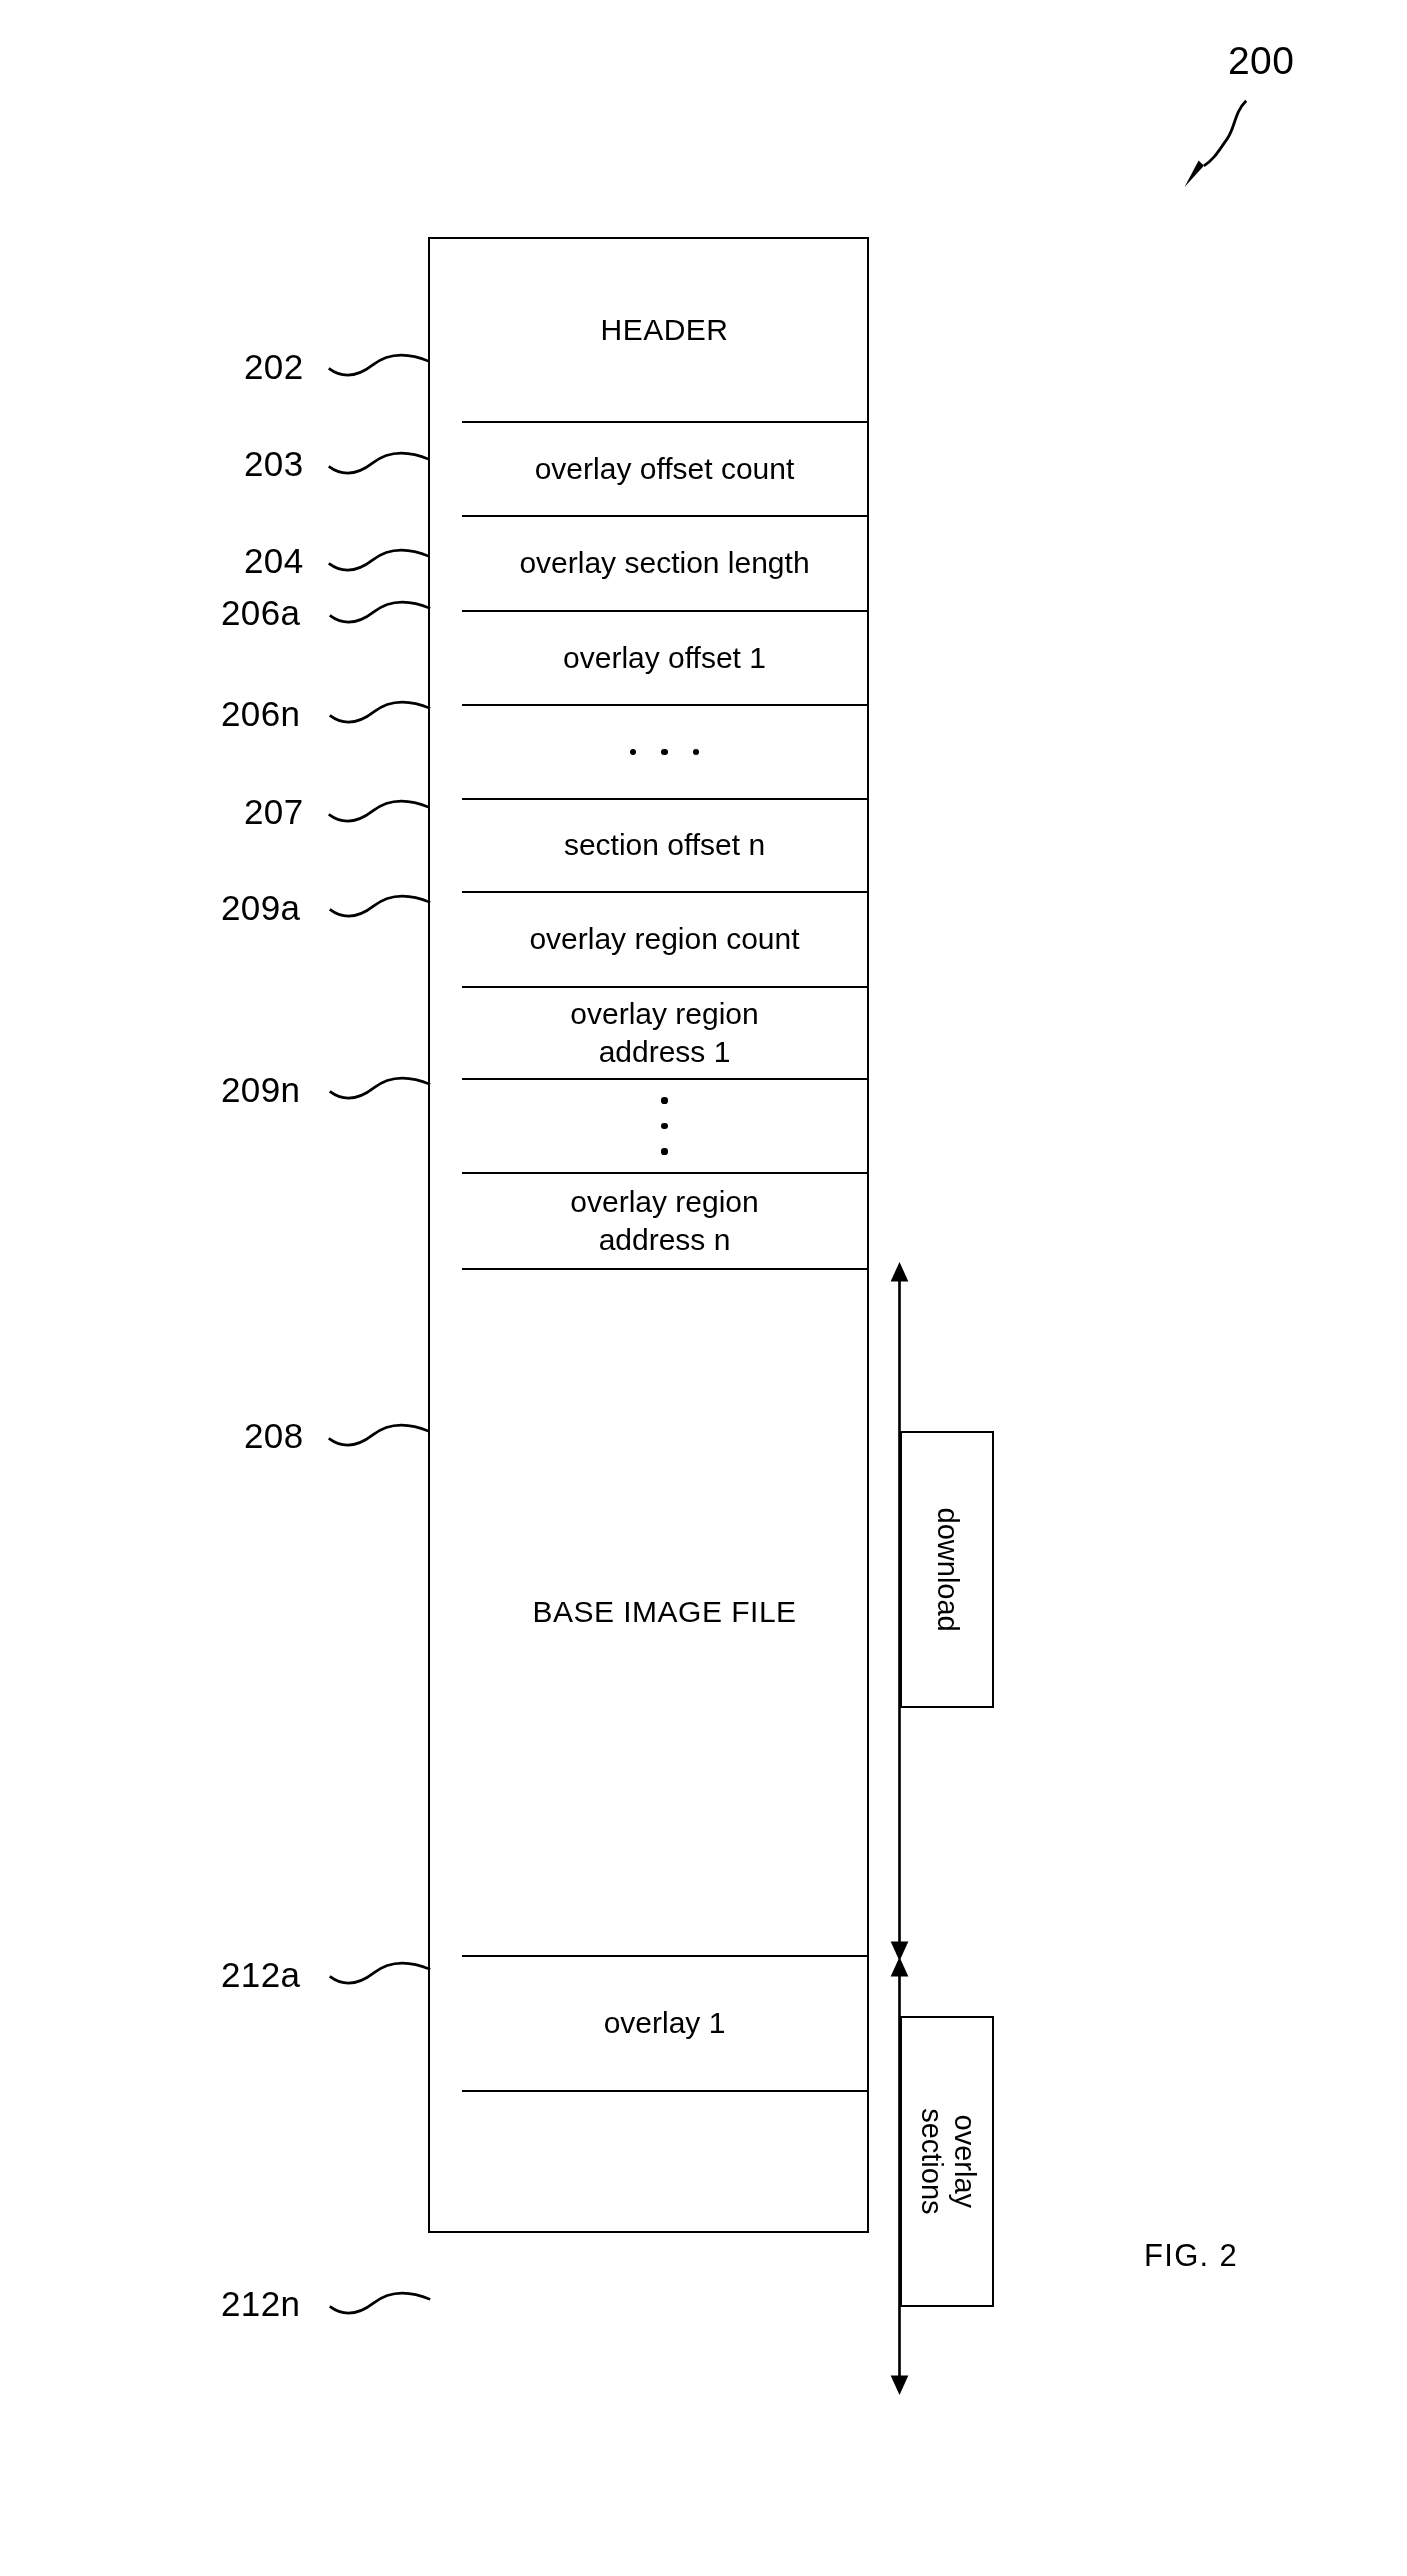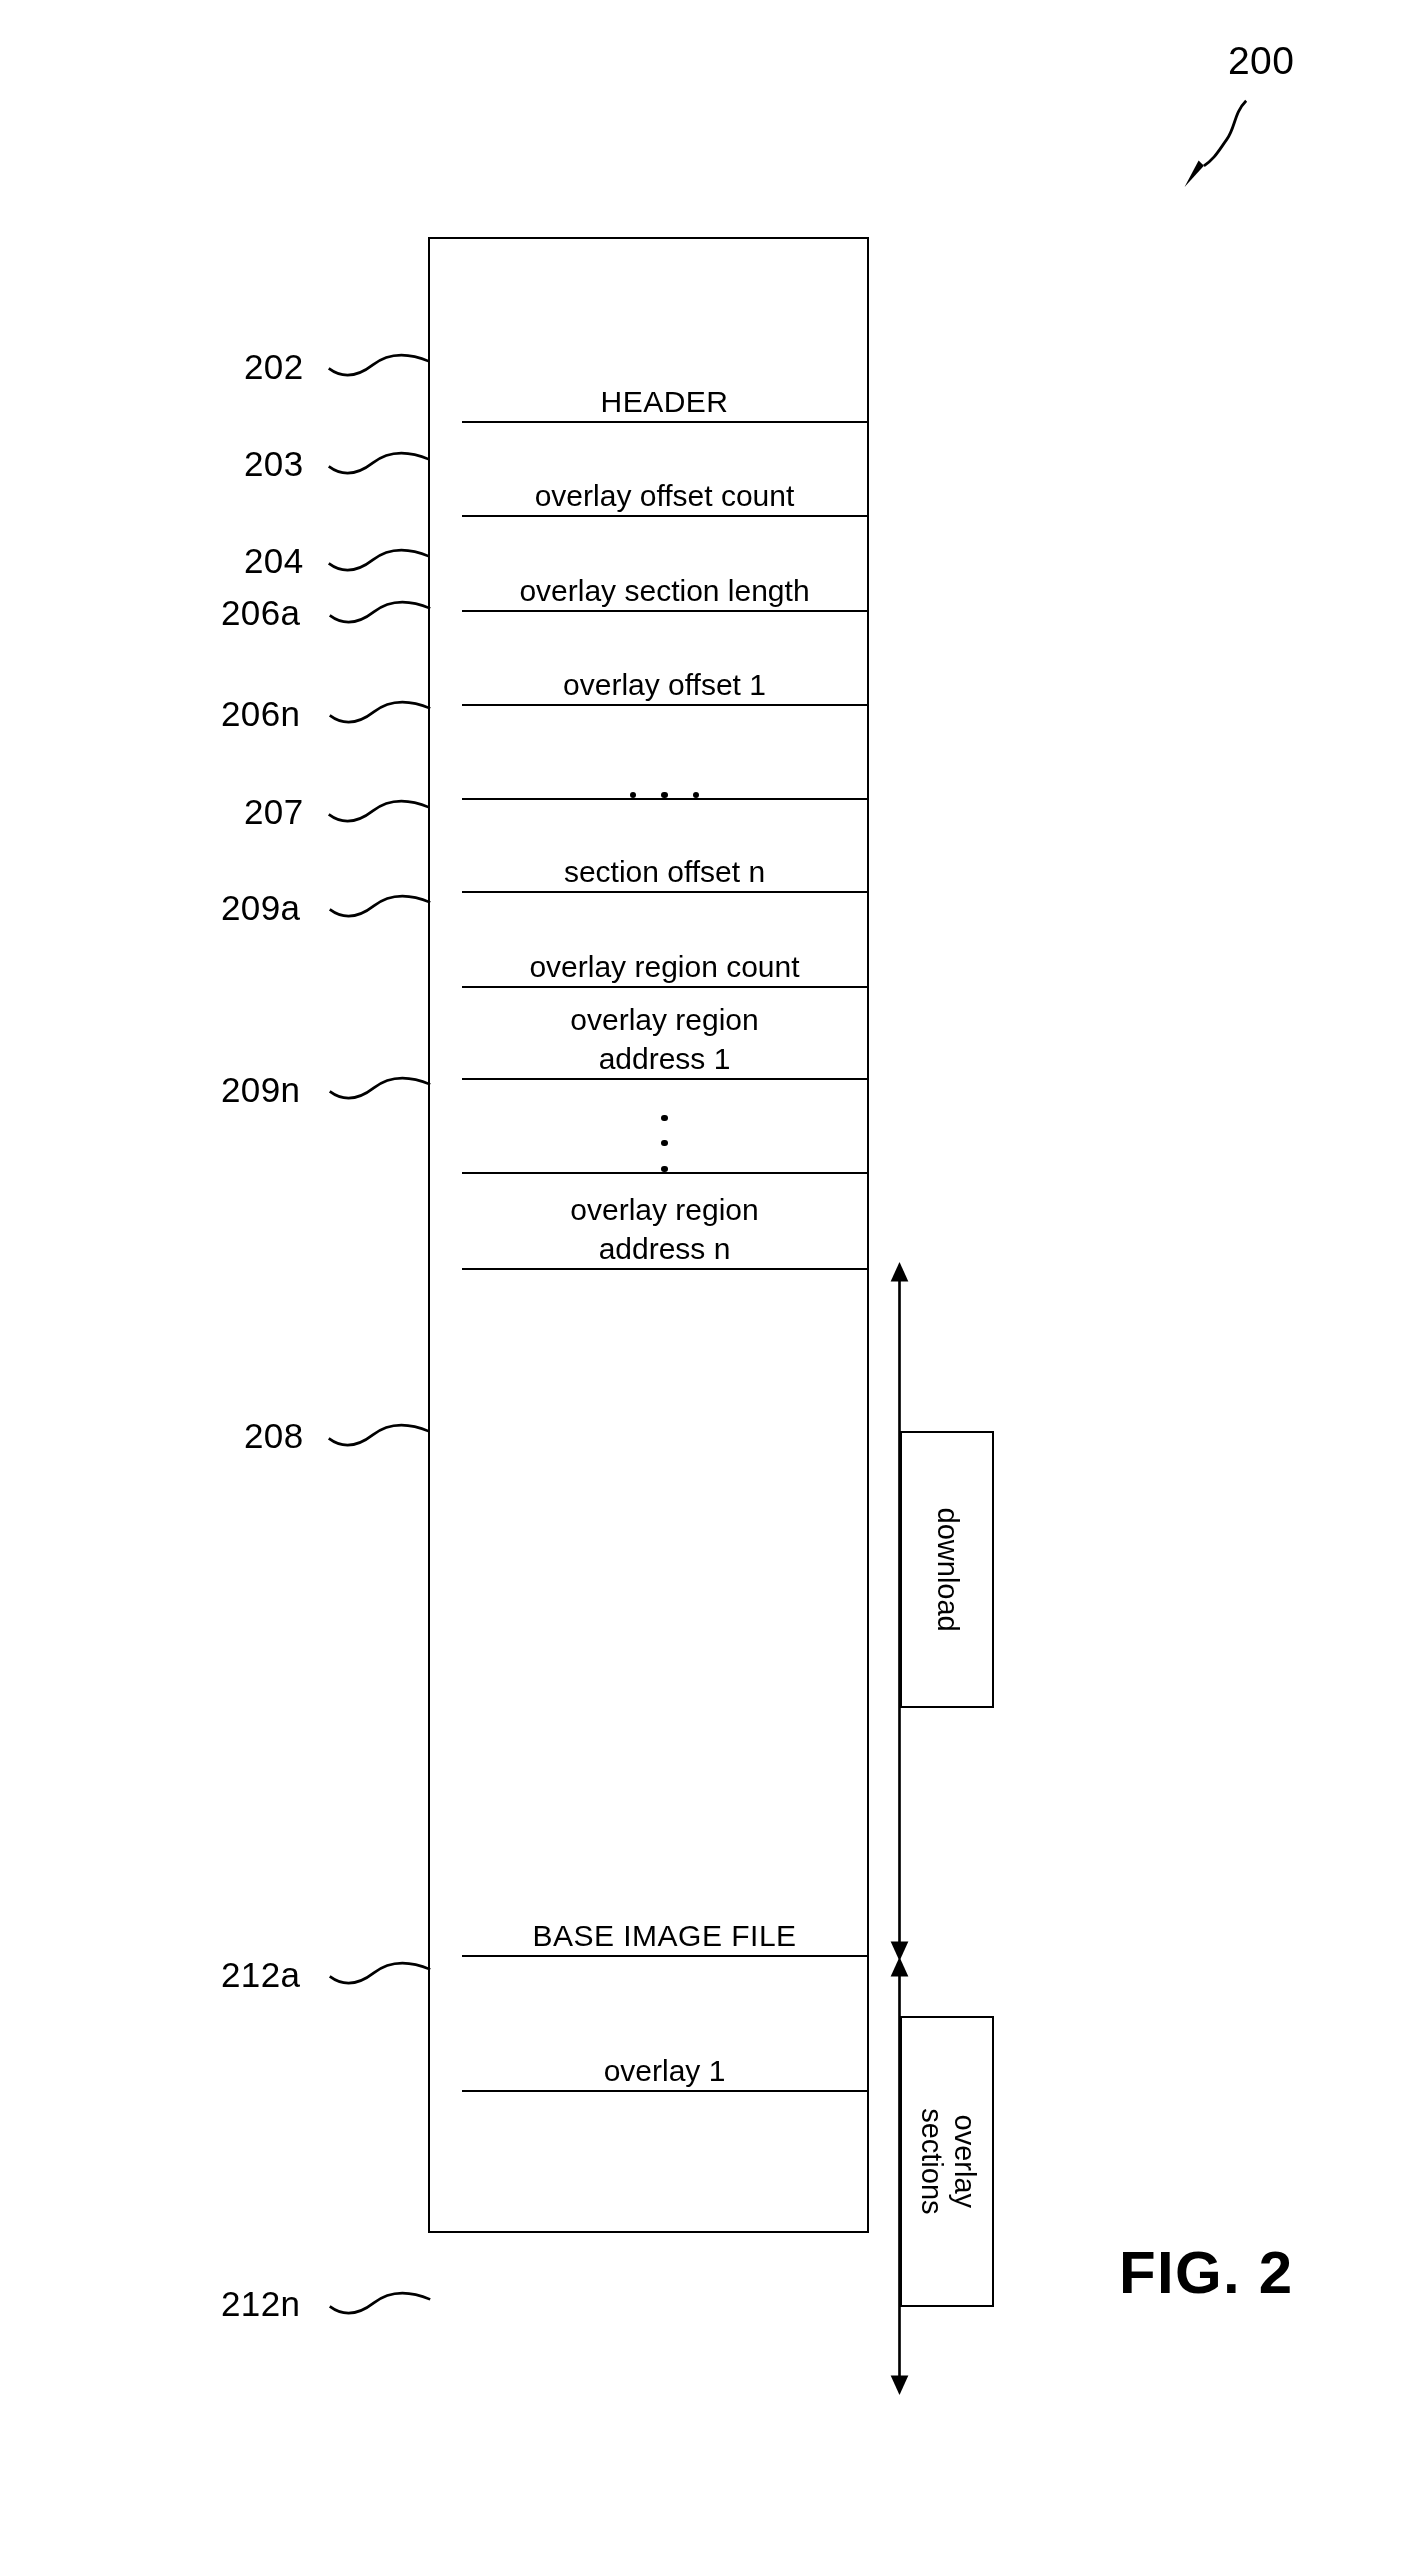--- a/index.html
+++ b/index.html
@@ -43,21 +43,21 @@
     top: 237px;
     width: 441px;
     border: 2.6px solid #000;
     box-sizing: border-box;
   }
   .row {
     position: relative;
     box-sizing: border-box;
     border-bottom: 2.6px solid #000;
     display: flex;
-    align-items: flex-end;
+    align-items: center;
     justify-content: center;
     text-align: center;
     font-size: 30px;
     line-height: 1.28;
     padding: 0 22px;
     margin-left: 32px;
   }
   .row:last-child { border-bottom: none; }
 
   .row-header        { height: 184px; }
@@ -136,24 +136,24 @@
     transform: rotate(90deg);
     white-space: nowrap;
     font-size: 29px;
     line-height: 1.15;
     text-align: center;
   }
 
   
   .fig-caption {
     position: absolute;
-    left: 1119px;
+    left: 1144px;
     top: 2238px;
-    font-size: 60px;
-    font-weight: bold;
+    font-size: 31px;
+    font-weight: normal;
     letter-spacing: 1.3px;
     white-space: nowrap;
   }
 </style>
 </head>
 <body>
 
 <div id="page">
 
   <div class="fig-ref-200">200</div>

